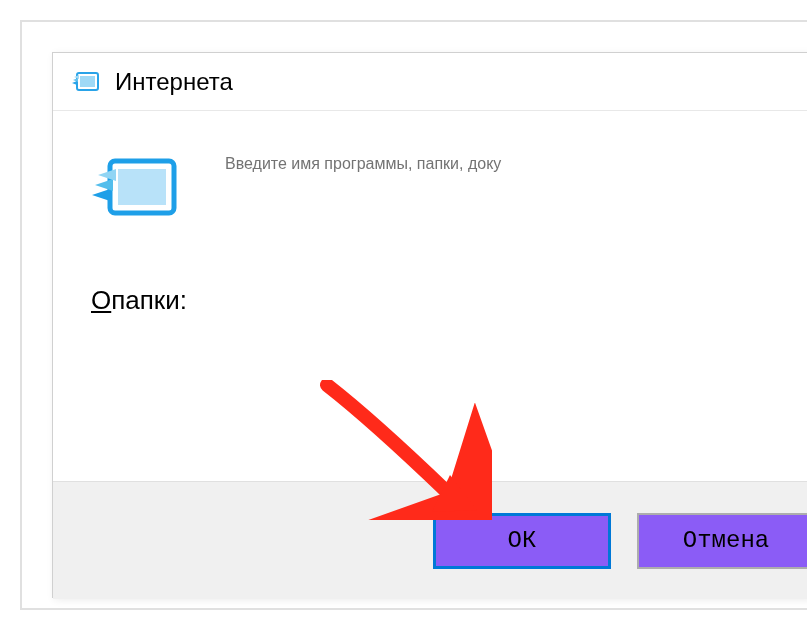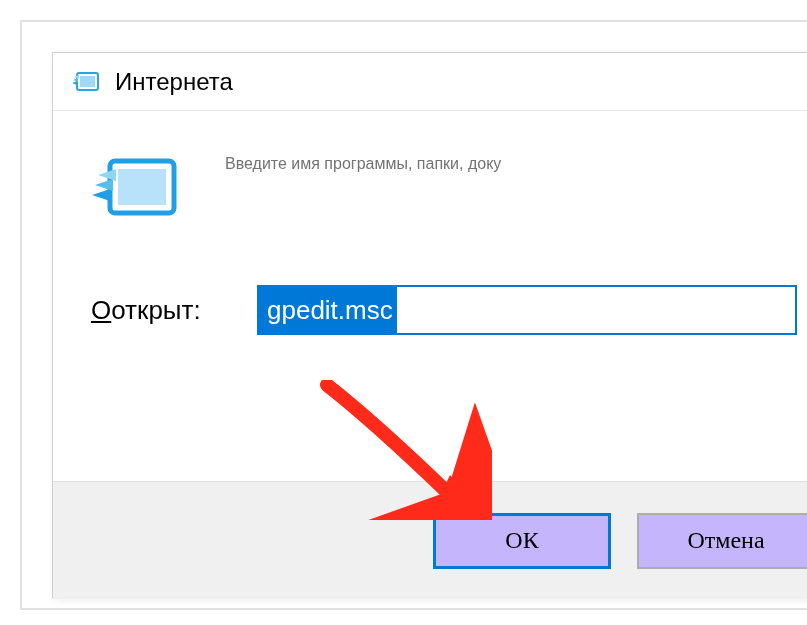--- a/index.html
+++ b/index.html
@@ -134,29 +134,29 @@
       border-top: 1px solid #e0e0e0;
       display: flex;
       align-items: center;
       justify-content: flex-start;
       padding-left: 380px;
       gap: 26px;
     }
     .btn {
       height: 56px;
       min-width: 178px;
-      background: #c4b5fd;
+      background: #8b5cf6;
       border: 2px solid #adadad;
       font-size: 24px;
       color: #000;
       cursor: pointer;
       display: flex;
       align-items: center;
       justify-content: center;
-      font-family: Liberation Serif, serif;
+      font-family: Liberation Mono, monospace;
     }
     .btn.primary {
       border: 3px solid #0078d7;
     }
     .arrow {
       position: absolute;
       top: 358px;
       left: 290px;
       width: 180px;
       height: 140px;
@@ -193,25 +193,21 @@
             <path d="M6 20 L24 14 L24 26 Z" fill="#91d5f4"></path>
           </svg>
         </div>
         <div class="instruction">
           <span>Введите имя программы, папки, доку</span><br>
         </div>
       </div>
 
       <div class="input-row">
         <div class="open-label">
-          <span class="underline">О</span><span>открыт:</span>
-        </div>
-        <div class="open-input-wrap">
-          <input type="text" class="open-input" value="gpedit.msc" style="">
-          <div class="input-selection">gpedit.msc</div>
+          <span class="underline">О</span><span>папки:</span>
         </div>
       </div>
     </div>
 
     <div class="button-bar">
       <button class="btn primary">ОК</button>
       <button class="btn">Отмена</button>
     </div>
   </div>
 

